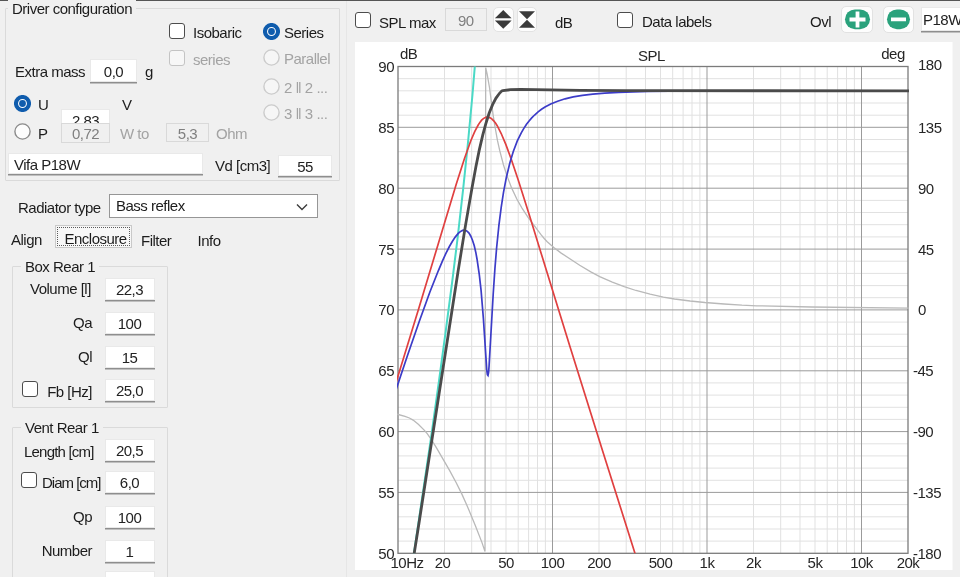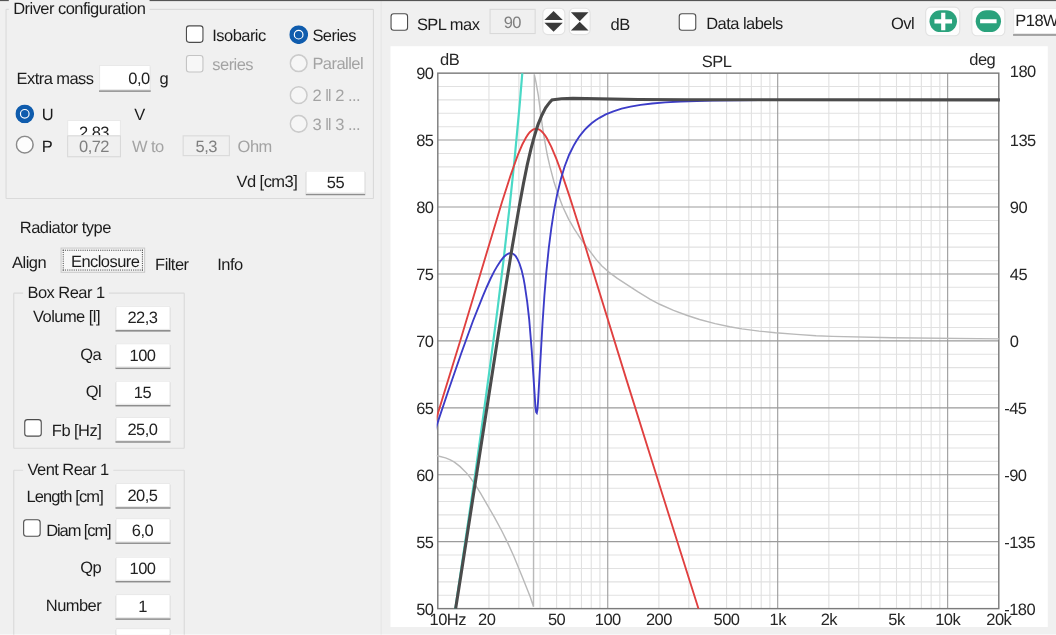--- a/index.html
+++ b/index.html
@@ -66,37 +66,38 @@
         <text x="861.5" y="568" text-anchor="middle">10k</text>
         <text x="908.0" y="568" text-anchor="middle">20k</text>
         <text x="400" y="59">dB</text>
         <text x="651.5" y="61" text-anchor="middle">SPL</text>
         <text x="893" y="59" text-anchor="middle">deg</text>
       </g>
     </svg>
 <div class="grp" style="left:5px;top:7.5px;width:335px;height:173px"></div>
     <div class="lbl" style="left:8px;top:-0.5px;background:#f0f0f0;padding:0 4px">Driver configuration</div>
     <div class="lbl" style="left:15px;top:62.5px;">Extra mass</div>
-    <div class="num" style="left:90px;top:59px;width:47px;height:23px;line-height:23px;text-align:right;">0,0</div>
+    <div class="num" style="left:90px;top:59px;width:47px;height:23px;line-height:23px;">0,0</div>
     <div class="lbl" style="left:145px;top:62.5px;">g</div>
     <svg class="pos" style="left:14px;top:95px" width="17" height="17">
       <circle cx="8.5" cy="8.5" r="6.5" fill="#fff" stroke="#0f5cad" stroke-width="4.1"></circle>
       <circle cx="8.5" cy="8.5" r="3.4" fill="#0f5cad"></circle>
     </svg>
     <div class="lbl" style="left:38px;top:96px;">U</div>
     <div class="num" style="left:61px;top:93px;width:49px;height:22px;line-height:22px;margin-top:16px;">2,83</div>
     <div class="lbl" style="left:122px;top:96px;">V</div>
     <svg class="pos" style="left:14px;top:123px" width="17" height="17">
       <circle cx="8.5" cy="8.5" r="7.6" fill="#fdfdfd" stroke="#8b8b8b" stroke-width="1.4"></circle>
     </svg>
     <div class="lbl" style="left:38px;top:124.5px;">P</div>
     <div class="dnum" style="left:61px;top:122.5px;width:49px;height:20px;line-height:20px;">0,72</div>
     <div class="glbl" style="left:120px;top:124.5px;">W to</div>
     <div class="dnum" style="left:166px;top:122.5px;width:43px;height:19px;line-height:19px;">5,3</div>
     <div class="glbl" style="left:216px;top:124.5px;">Ohm</div>
+    <div class="num" style="left:8px;top:153px;width:195px;height:21px;line-height:21px;text-align:left;padding-left:5px">Vifa P18W</div>
     <div class="lbl" style="left:215px;top:156.5px;">Vd [cm3]</div>
     <div class="num" style="left:278px;top:154.5px;width:54px;height:21px;line-height:21px;">55</div>
     <div class="cb" style="left:169px;top:23px;width:16px;height:16px"></div>
     <div class="lbl" style="left:193px;top:23.5px;">Isobaric</div>
     <div class="cbd" style="left:169px;top:50px;width:16px;height:16px"></div>
     <div class="glbl" style="left:193px;top:51px;">series</div>
     <svg class="pos" style="left:263px;top:22.5px" width="17" height="17">
       <circle cx="8.5" cy="8.5" r="6.5" fill="#fff" stroke="#0f5cad" stroke-width="4.1"></circle>
       <circle cx="8.5" cy="8.5" r="3.4" fill="#0f5cad"></circle>
     </svg>
@@ -107,20 +108,23 @@
     <div class="glbl" style="left:284px;top:50px;">Parallel</div>
     <svg class="pos" style="left:263px;top:78px" width="17" height="17">
       <circle cx="8.5" cy="8.5" r="7.6" fill="#f6f6f6" stroke="#cbcbcb" stroke-width="1.4"></circle>
     </svg>
     <div class="glbl" style="left:284px;top:79px;">2 ‖ 2 ...</div>
     <svg class="pos" style="left:263px;top:104px" width="17" height="17">
       <circle cx="8.5" cy="8.5" r="7.6" fill="#f6f6f6" stroke="#cbcbcb" stroke-width="1.4"></circle>
     </svg>
     <div class="glbl" style="left:284px;top:105px;">3 ‖ 3 ...</div>
     <div class="lbl" style="left:18px;top:198.5px;">Radiator type</div>
+    <div class="combo" style="left:109px;top:194px;width:209px;height:24px;line-height:22px">Bass reflex<svg width="12" height="8" style="position:absolute;right:9px;top:8px">
+        <path d="M1 1.5L6 6.5L11 1.5" stroke="#3c3c3c" stroke-width="1.4" fill="none"></path>
+      </svg></div>
     <div class="lbl" style="left:11px;top:231px;">Align</div>
     <div class="seltab" style="left:55px;top:224.5px;width:77px;height:23px"></div>
     <div class="lbl" style="left:64.5px;top:229.5px;">Enclosure</div>
     <div class="lbl" style="left:141px;top:231.5px;">Filter</div>
     <div class="lbl" style="left:197.5px;top:231.5px;">Info</div>
     <div class="grp" style="left:11.5px;top:266px;width:156px;height:141.5px"></div>
     <div class="lbl" style="left:21px;top:258px;background:#f0f0f0;padding:0 4px">Box Rear 1</div>
     <div class="lbl" style="left:30px;top:280px;width:62px;text-align:left">Volume [l]</div>
     <div class="num" style="left:104.5px;top:277.5px;width:50px;height:22px;line-height:22px;">22,3</div>
     <div class="lbl" style="left:30px;top:314px;width:62px;text-align:right">Qa</div>

